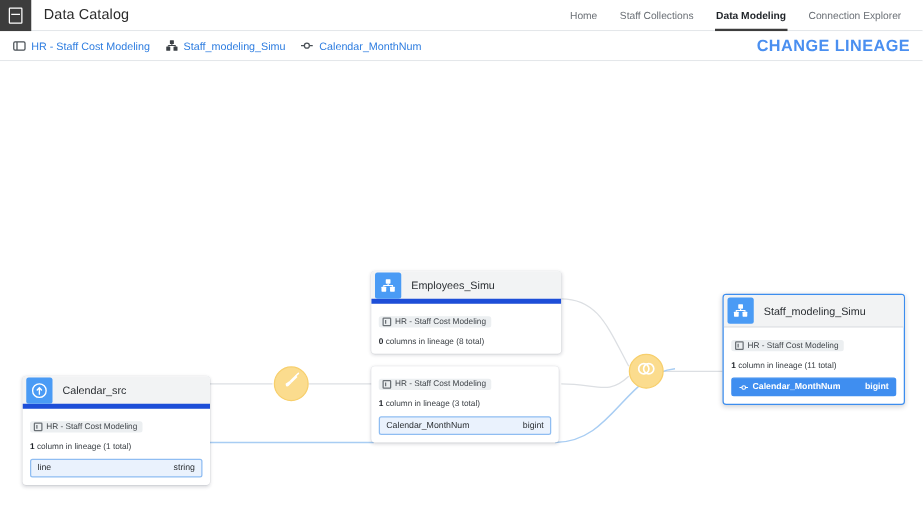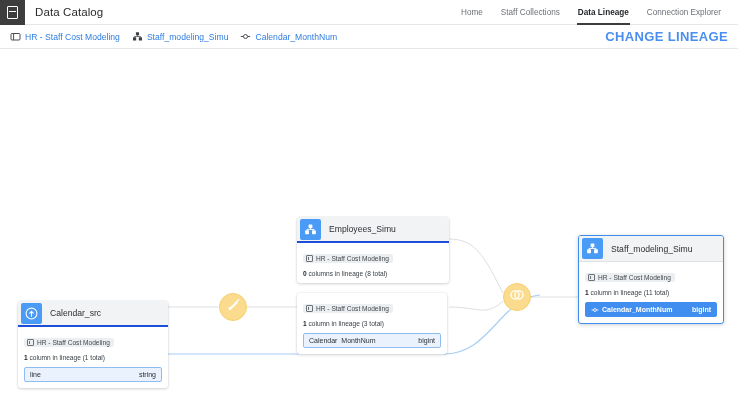--- a/index.html
+++ b/index.html
@@ -119,21 +119,21 @@
     overflow: hidden;
   }
   .node.selected {
     border: 1.5px solid #3c8dee;
     box-shadow: 0 1px 4px rgba(20,30,50,.2);
   }
   .node-head {
     height: 26px;
     background: #f2f3f4;
     display: flex; align-items: center;
-    border-bottom: 2px solid #1d4ed8;
+    border-bottom: 4px solid #1d4ed8;
   }
   .node.selected .node-head { border-bottom: 1px solid #dfe2e5; }
   .node-ico {
     width: 21px; height: 21px;
     margin-left: 3px;
     border-radius: 2px;
     background: #4a9bf5;
     display: flex; align-items: center; justify-content: center;
     flex: 0 0 auto;
   }
@@ -215,21 +215,21 @@
 <body>
 
 <div class="topbar">
   <div class="logo-box">
     <div class="logo-glyph"></div>
   </div>
   <div class="app-title">Data Catalog</div>
   <div class="nav">
     <div class="nav-item">Home</div>
     <div class="nav-item">Staff Collections</div>
-    <div class="nav-item active">Data Lineage</div>
+    <div class="nav-item active">Data Modeling</div>
     <div class="nav-item">Connection Explorer</div>
   </div>
 </div>
 
 <div class="crumbbar">
 
   <div class="crumb">
     <span class="crumb-ico">
       <svg width="11" height="11" viewBox="0 0 11 11">
         <rect x="1" y="2.5" width="9" height="6.5" rx="1" fill="none" stroke="#4a5056" stroke-width="1"></rect>

